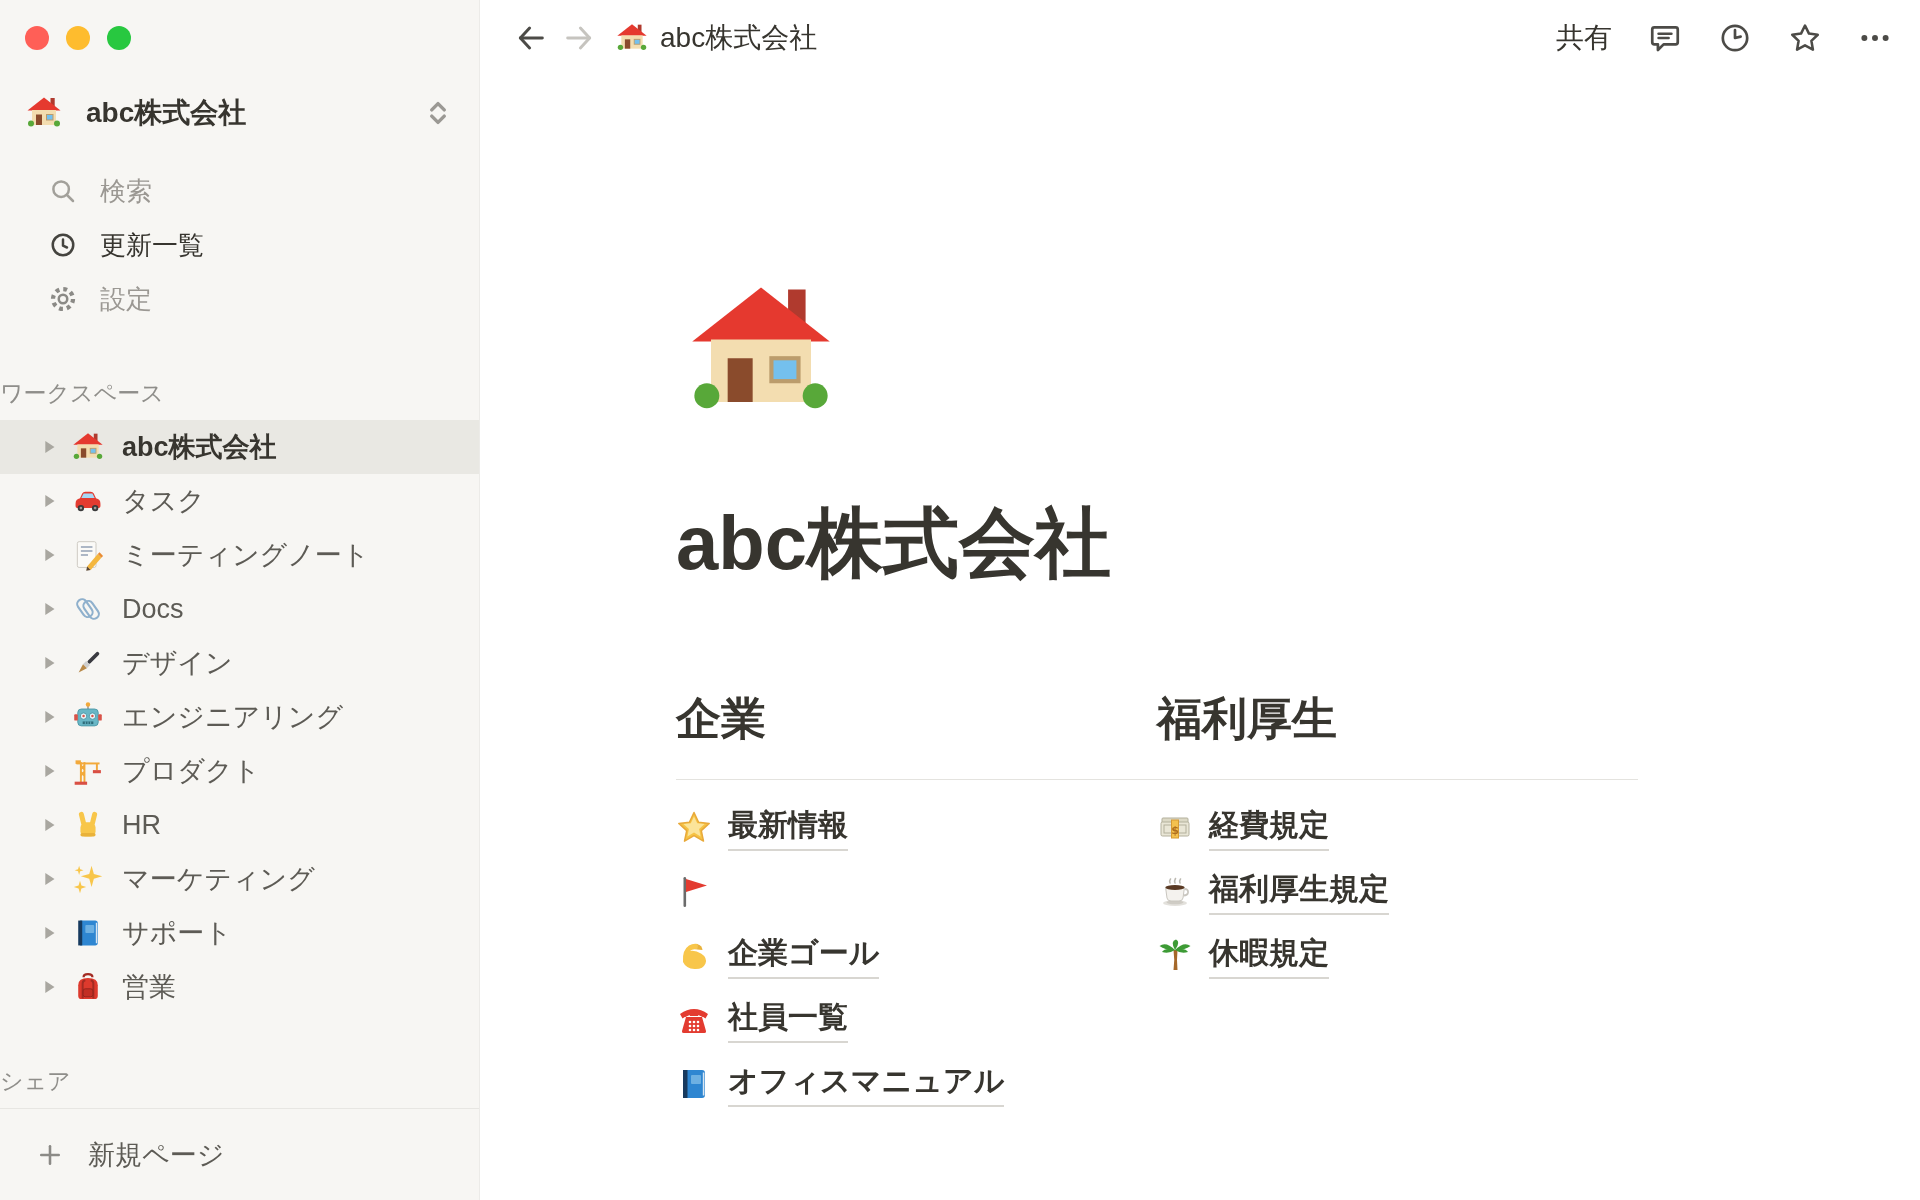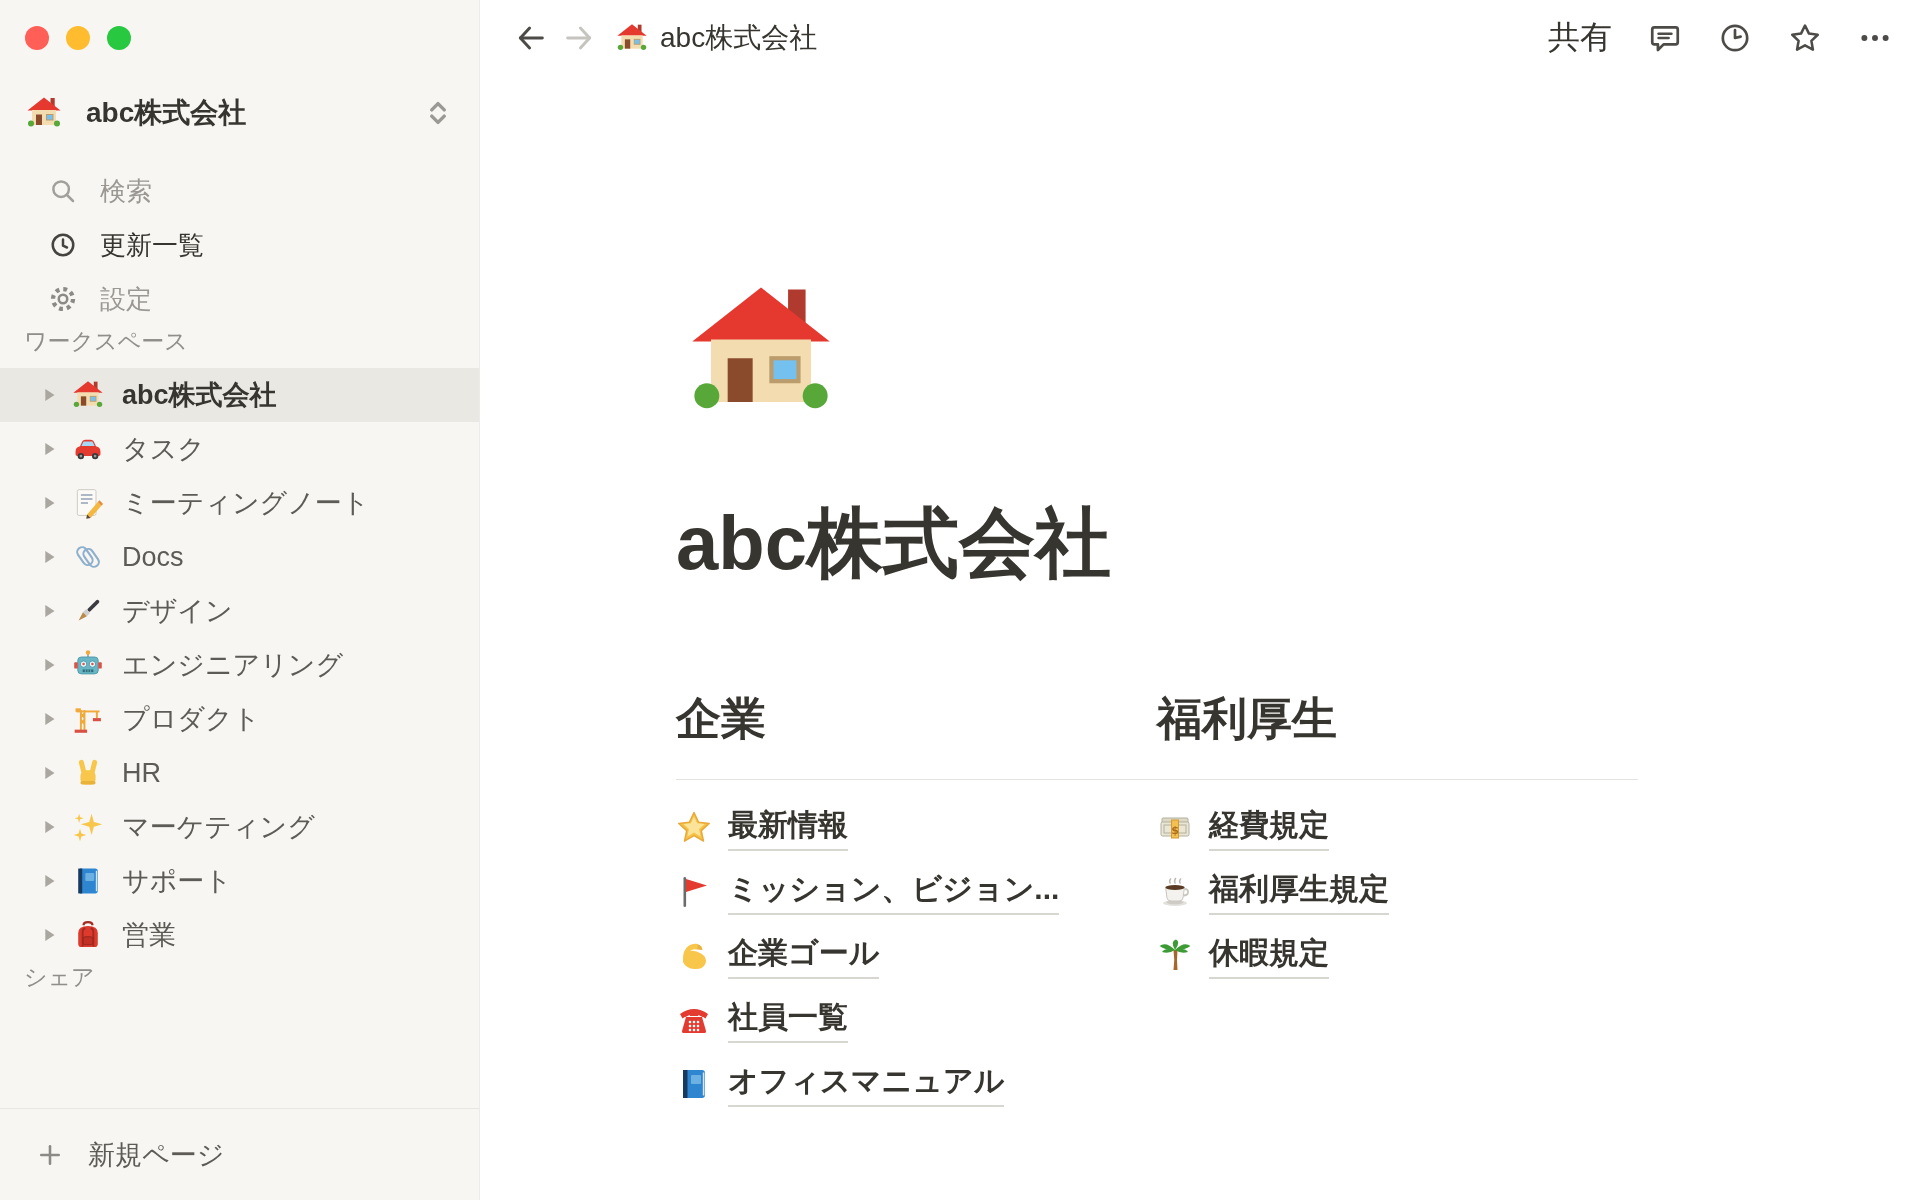--- a/index.html
+++ b/index.html
@@ -39,21 +39,21 @@
     white-space:nowrap;overflow:hidden;text-overflow:ellipsis;}
   .switcher .chev{width:30px;height:30px;}
 
   .menu{margin-top:22px;}
   .menu-item{display:flex;align-items:center;height:54px;padding-left:48px;cursor:pointer;}
   .menu-item .icon{width:30px;height:30px;}
   .menu-item .label{font-size:26px;margin-left:22px;color:var(--text);}
   .menu-item.muted .label{color:var(--muted);}
 
   .section-title{
-    padding-left:24px;height:30px;line-height:30px;
+    margin-top:52px;height:30px;line-height:30px;
     font-size:23px;color:#8f8e8a;
   }
   .ws-list{margin-top:12px;}
   .ws-item{
     display:flex;align-items:center;height:54px;padding-left:38px;
     font-size:27px;color:var(--item);cursor:pointer;
   }
   .ws-item .tri{width:22px;height:22px;margin-right:12px;}
   .ws-item .pg-emoji{width:32px;height:32px;margin-right:18px;}
   .ws-item.selected{background:var(--selected-bg);color:var(--text);font-weight:700;}
@@ -69,21 +69,21 @@
 
   
   .main{flex:1;display:flex;flex-direction:column;background:var(--main-bg);}
   .topbar{height:76px;display:flex;align-items:center;padding:0 28px 0 34px;flex:none;}
   .nav-btn{width:34px;height:34px;background:none;border:none;padding:0;cursor:pointer;}
   .nav-btn + .nav-btn{margin-left:14px;}
   .breadcrumb{display:flex;align-items:center;margin-left:20px;cursor:pointer;}
   .breadcrumb .icon{width:32px;height:32px;}
   .breadcrumb .label{font-size:28px;margin-left:12px;}
   .topbar-right{margin-left:auto;display:flex;align-items:center;gap:36px;}
-  .share-btn{font-size:32px;color:var(--text);background:none;border:none;padding:0;cursor:pointer;
+  .share-btn{font-size:28px;color:var(--text);background:none;border:none;padding:0;cursor:pointer;
     font-family:inherit;}
   .tb-icon{width:34px;height:34px;background:none;border:none;padding:0;cursor:pointer;}
 
   .page-scroll{flex:1;overflow:hidden;}
   .page-body{padding-left:196px;padding-right:60px;}
   .page-icon{width:150px;height:150px;margin-top:201px;margin-left:10px;cursor:pointer;}
   .page-title{
     margin:68px 0 0 0;font-size:76px;line-height:1.15;font-weight:700;color:var(--text);
     letter-spacing:0;
   }
@@ -467,21 +467,20 @@
                 </span>
                 <span class="link-label">最新情報</span>
               </li>
               <li class="link-row">
                 <span class="icon">
                   <svg viewBox="0 0 36 36">
                     <rect x="7.5" y="3" width="2.6" height="30" rx="1.3" fill="#6b6b6b"></rect>
                     <polygon points="10,5 31,11.5 10,18" fill="#e33b30"></polygon>
                   </svg>
                 </span>
-                <span class="link-label">ミッション、ビジョン...</span>
               </li>
               <li class="link-row">
                 <span class="icon">
                   <svg viewBox="0 0 36 36">
                     <path d="M7 24 Q6 12 13 7.5 Q17 5 22 6 L21 11.5 Q16.5 10.5 14 13 Q19.5 12 25 15.5 Q31.5 19.5 29.5 25.5 Q27 31.5 18.5 31 Q10 30.5 7 24 Z" fill="#f8c64a"></path>
                     <path d="M21.5 6.2 Q26 7.5 26.5 12 L21 11.5 Z" fill="#e9b23a"></path>
                   </svg>
                 </span>
                 <span class="link-label">企業ゴール</span>
               </li>

